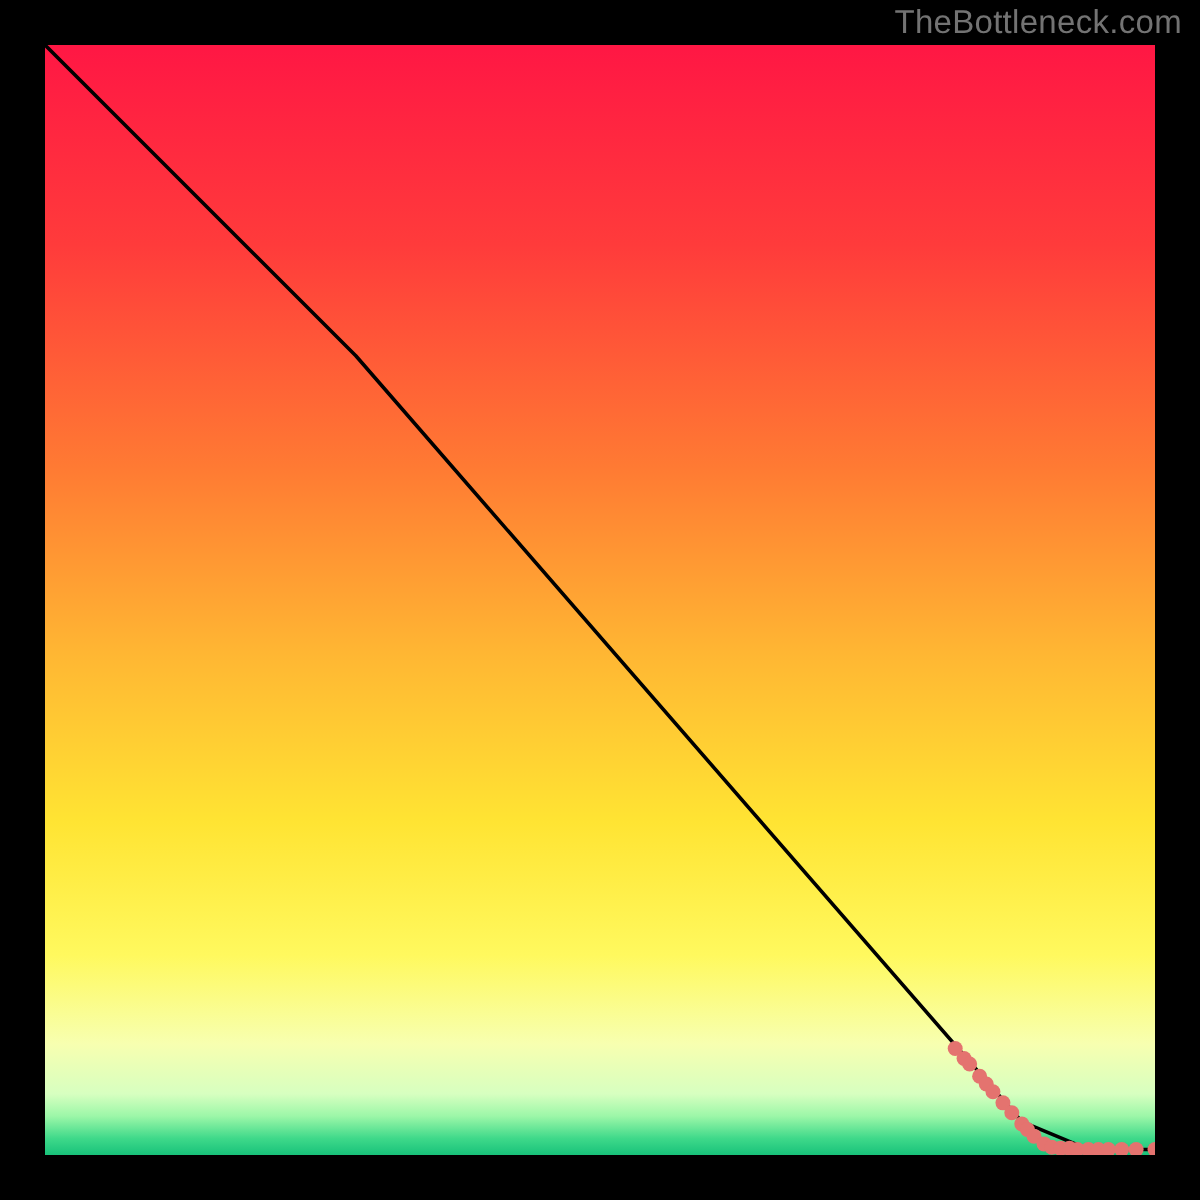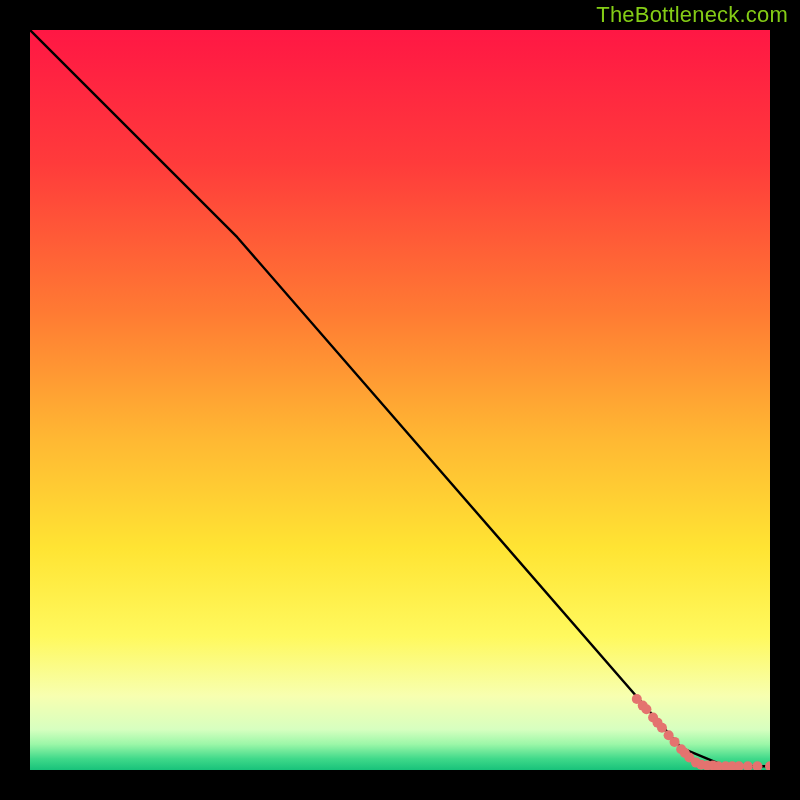--- a/index.html
+++ b/index.html
@@ -13,21 +13,21 @@
   }
   .stage {
     position: relative;
     width: 800px;
     height: 800px;
   }
   .watermark {
     position: absolute;
     top: 2px;
     right: 12px;
-    color: #84cc16;
+    color: #737373;
     font-size: 22px;
     font-weight: 500;
     letter-spacing: 0.2px;
     z-index: 10;
   }
   .plot-area {
     position: absolute;
     left: 30px;
     top: 30px;
     width: 740px;

